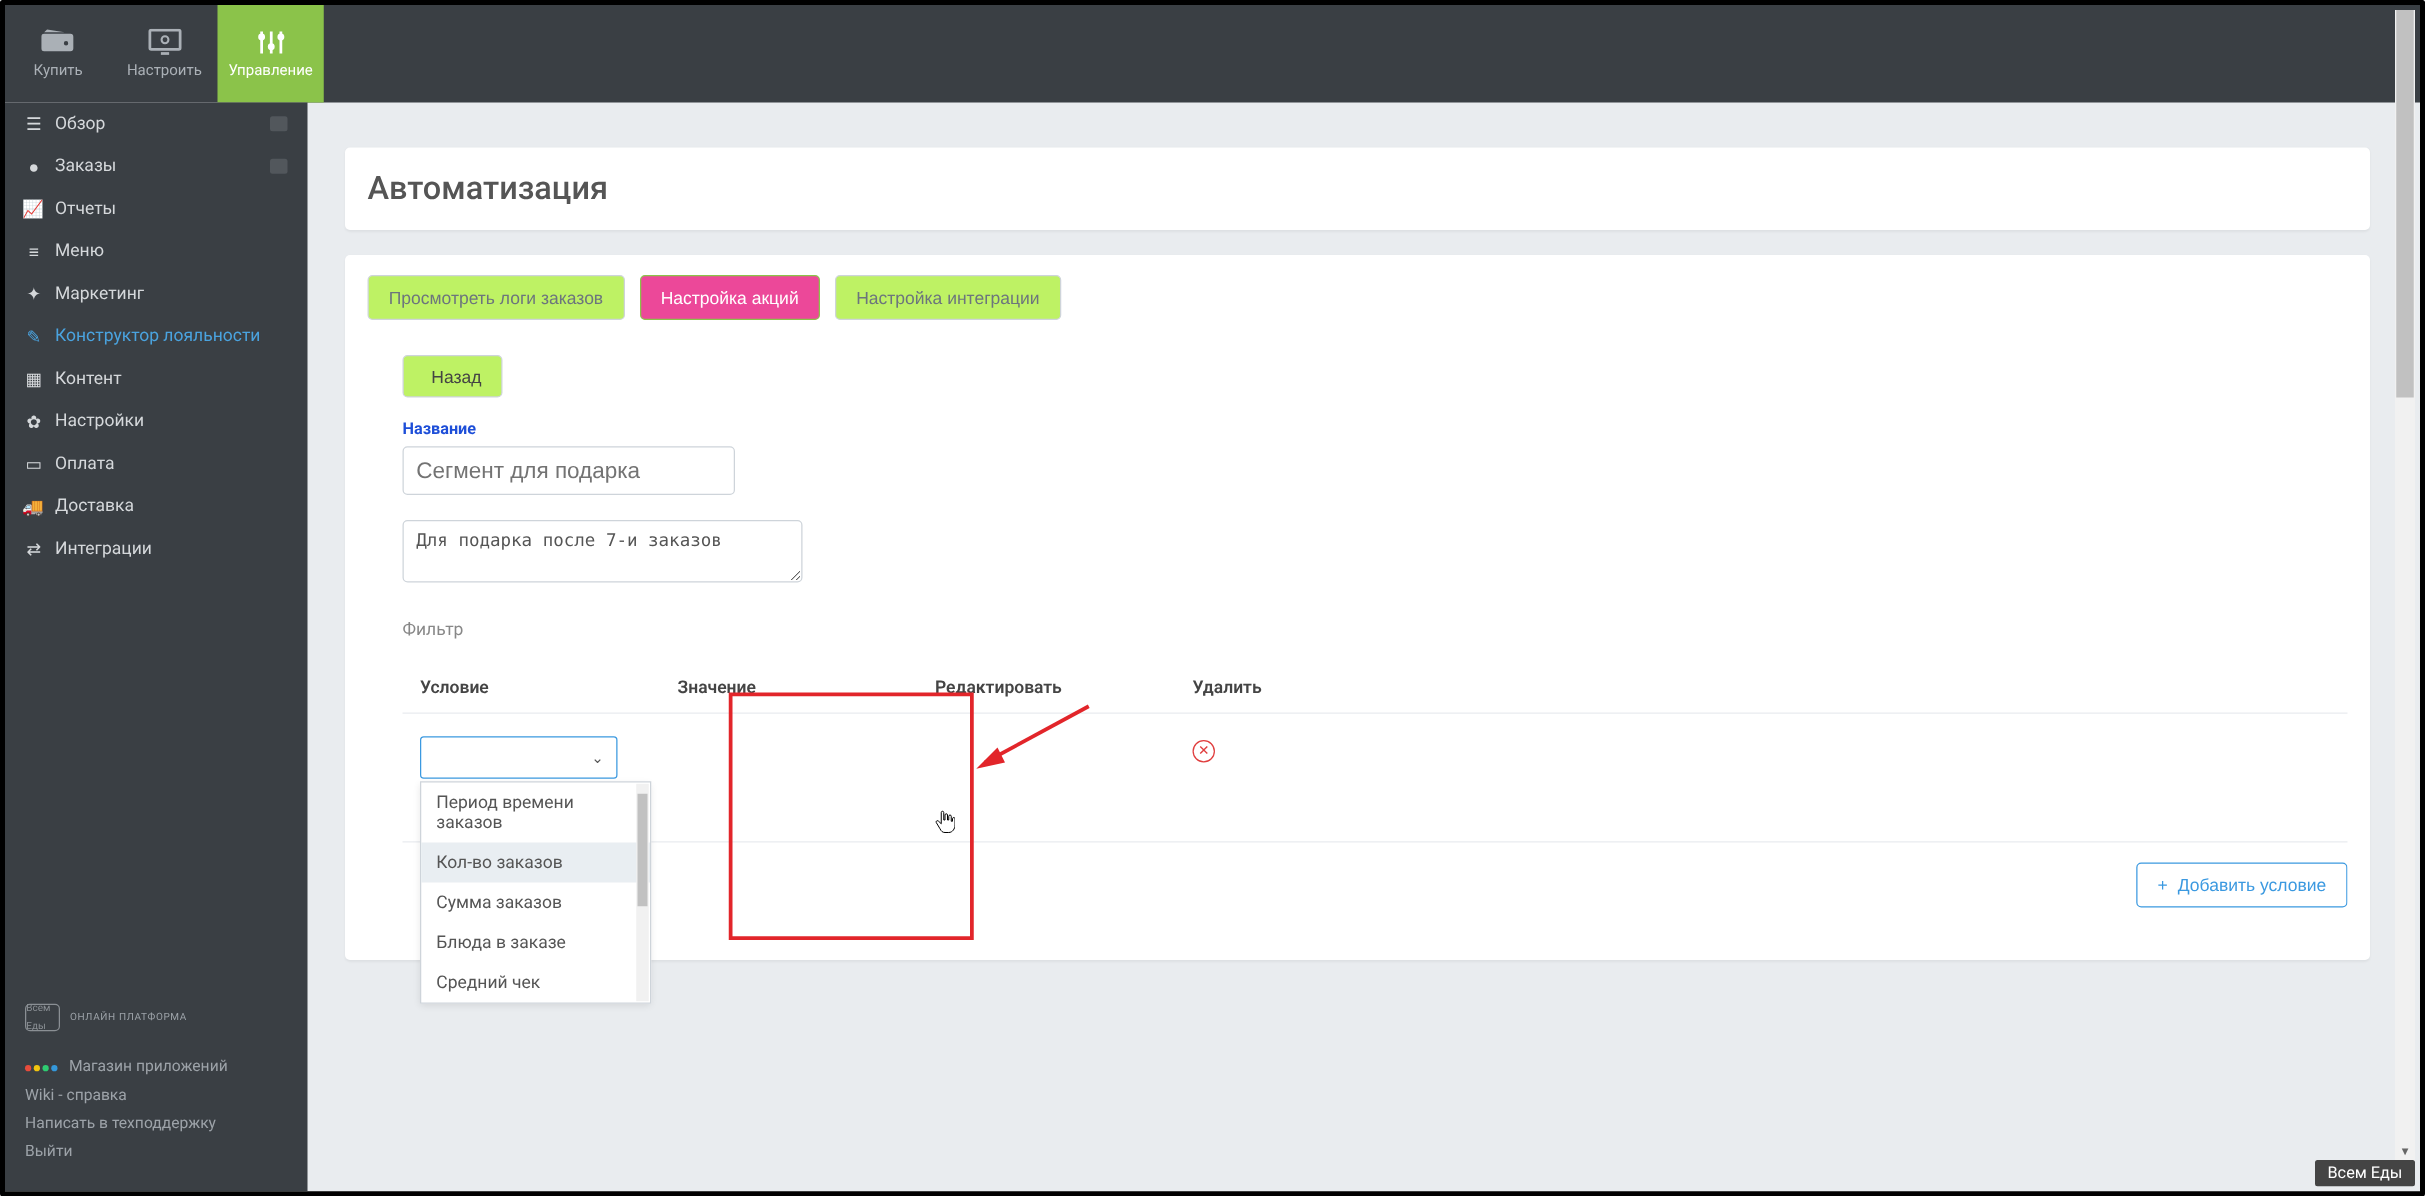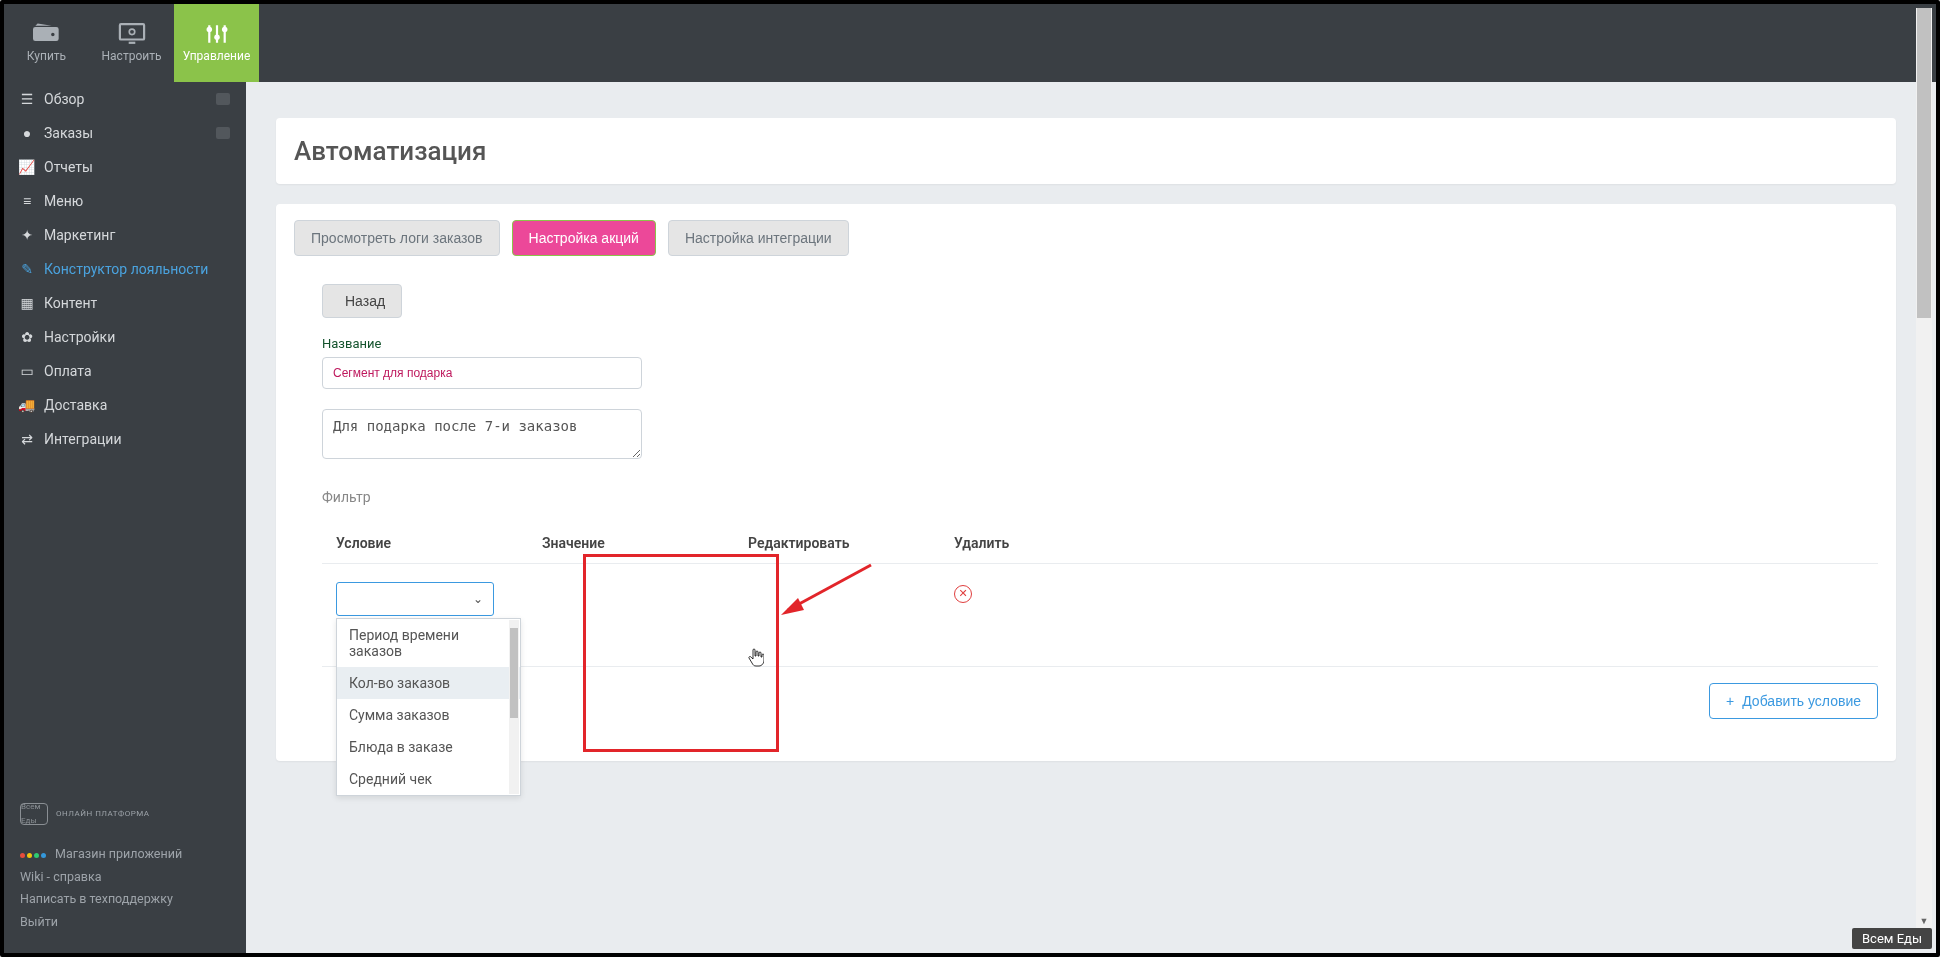--- a/index.html
+++ b/index.html
@@ -21,27 +21,27 @@
 .sidebar-footer .brand-logo { width: 28px; height: 22px; border: 1.5px solid #8a8f94; border-radius: 4px; display: flex; align-items: center; justify-content: center; font-size: 8px; color: #8a8f94; }
 .sidebar-footer a { color: #9da3a9; text-decoration: none; display: block; cursor: pointer; }
 .brand-dots { display: inline-flex; gap: 2px; margin-right: 6px; }
 .brand-dots span { width: 5px; height: 5px; border-radius: 50%; }
 
 .main { flex: 1; padding: 36px 40px 10px 30px; overflow: auto; position: relative; }
 .card { background: #fff; border-radius: 4px; box-shadow: 0 1px 2px rgba(0,0,0,0.05); margin-bottom: 20px; }
 .card-header { padding: 18px 18px; }
 .page-title { font-size: 26px; font-weight: 500; color: #555; }
 .card-body { padding: 16px 18px 36px; }
-.btn { display: inline-block; padding: 9px 16px; border: 1px solid #ced4da; background: #e5e5e5; color: #6c757d; border-radius: 4px; font-size: 14px; cursor: pointer; }
+.btn { display: inline-block; padding: 9px 16px; border: 1px solid #ced4da; background: #bef264; color: #6c757d; border-radius: 4px; font-size: 14px; cursor: pointer; }
 .btn-green { background: #ec4899; border-color: #8bc34a; color: #fff; }
 .btn-row { display: flex; gap: 12px; margin-bottom: 28px; }
 .btn-small { padding: 8px 16px; font-size: 14px; }
 .inner { padding-left: 28px; }
-.form-label { font-size: 13px; color: #14532d; margin-bottom: 6px; display: block; }
-.text-input { width: 320px; padding: 8px 10px; border: 1px solid #ced4da; border-radius: 4px; font-size: 12px; color: #be185d; }
+.form-label { font-size: 13px; color: #1d4ed8; margin-bottom: 6px; display: block; font-weight: bold; }
+.text-input { width: 266px; padding: 8px 10px; border: 1px solid #ced4da; border-radius: 4px; font-size: 18px; color: #737373; }
 .textarea { width: 320px; height: 50px; padding: 8px 10px; border: 1px solid #ced4da; border-radius: 4px; font-size: 14px; color: #555; resize: both; }
 .section-label { font-size: 14px; color: #888; margin: 26px 0 18px; }
 .table-head { display: flex; padding: 12px 14px; font-weight: 600; font-size: 14px; color: #444; border-bottom: 1px solid #e9ecef; }
 .col-cond { width: 206px; }
 .col-val { width: 206px; }
 .col-edit { width: 206px; }
 .col-del { flex: 1; }
 .table-row { display: flex; padding: 18px 14px 50px; align-items: flex-start; position: relative; border-bottom: 1px solid #e9ecef; }
 
 .select-box { position: relative; width: 158px; border: 1px solid #3b99e0; border-radius: 3px; height: 34px; background: #fff; display: flex; align-items: center; justify-content: flex-end; padding-right: 10px; }

